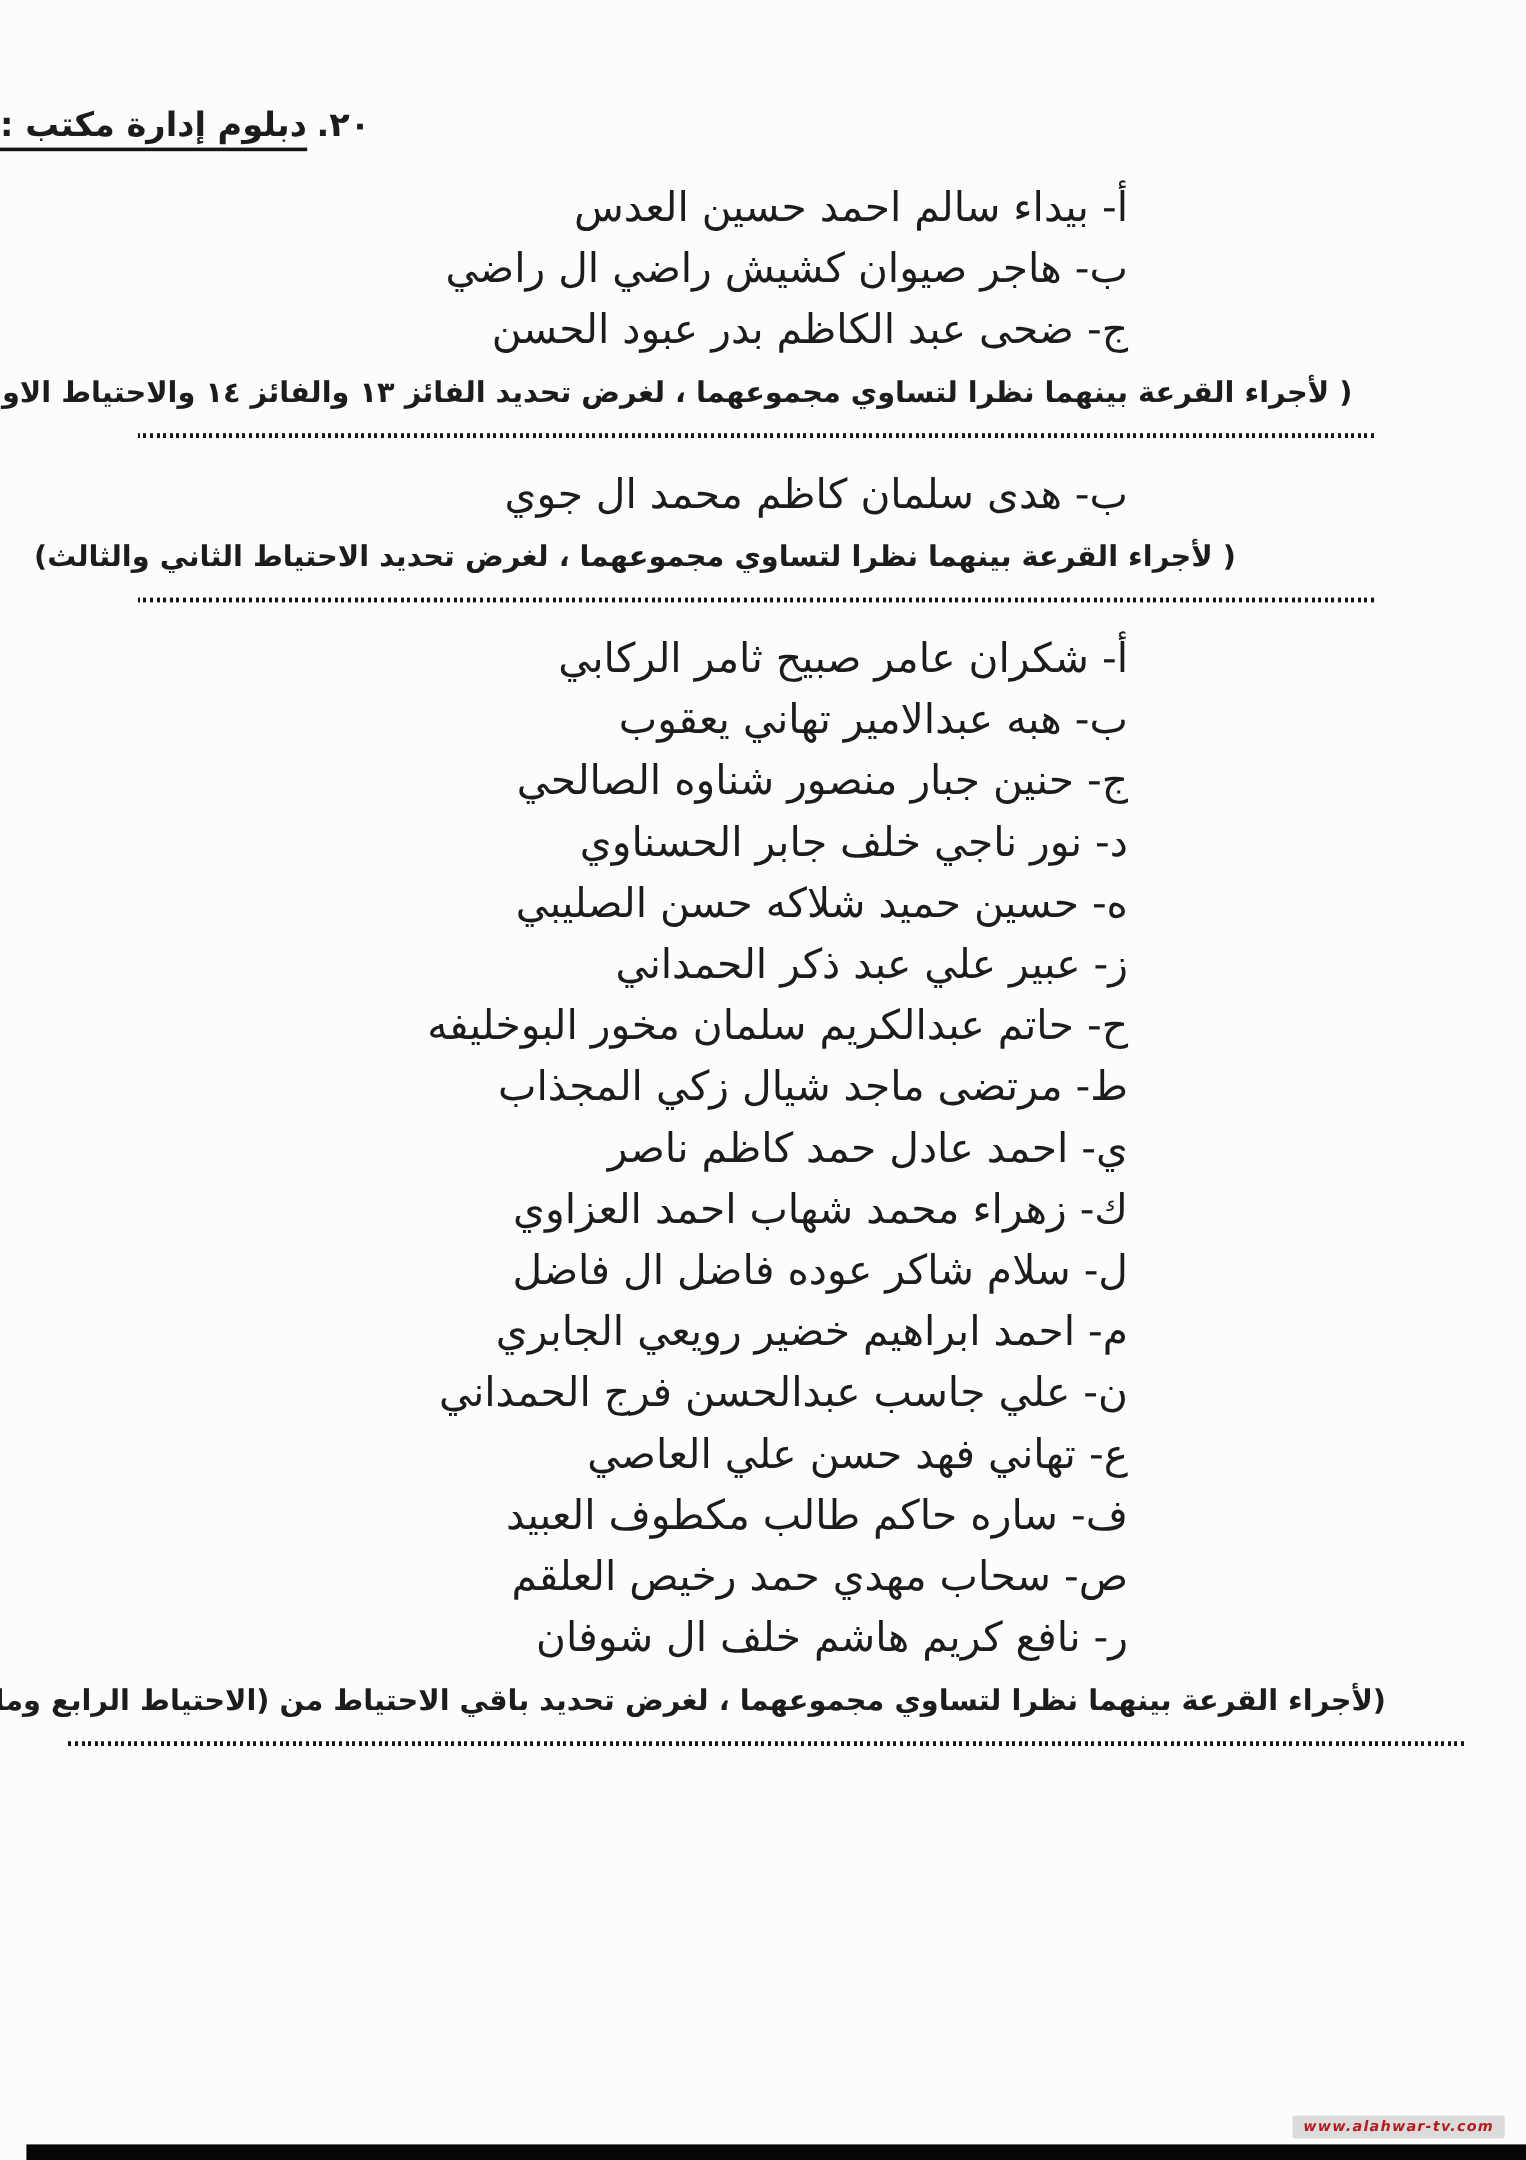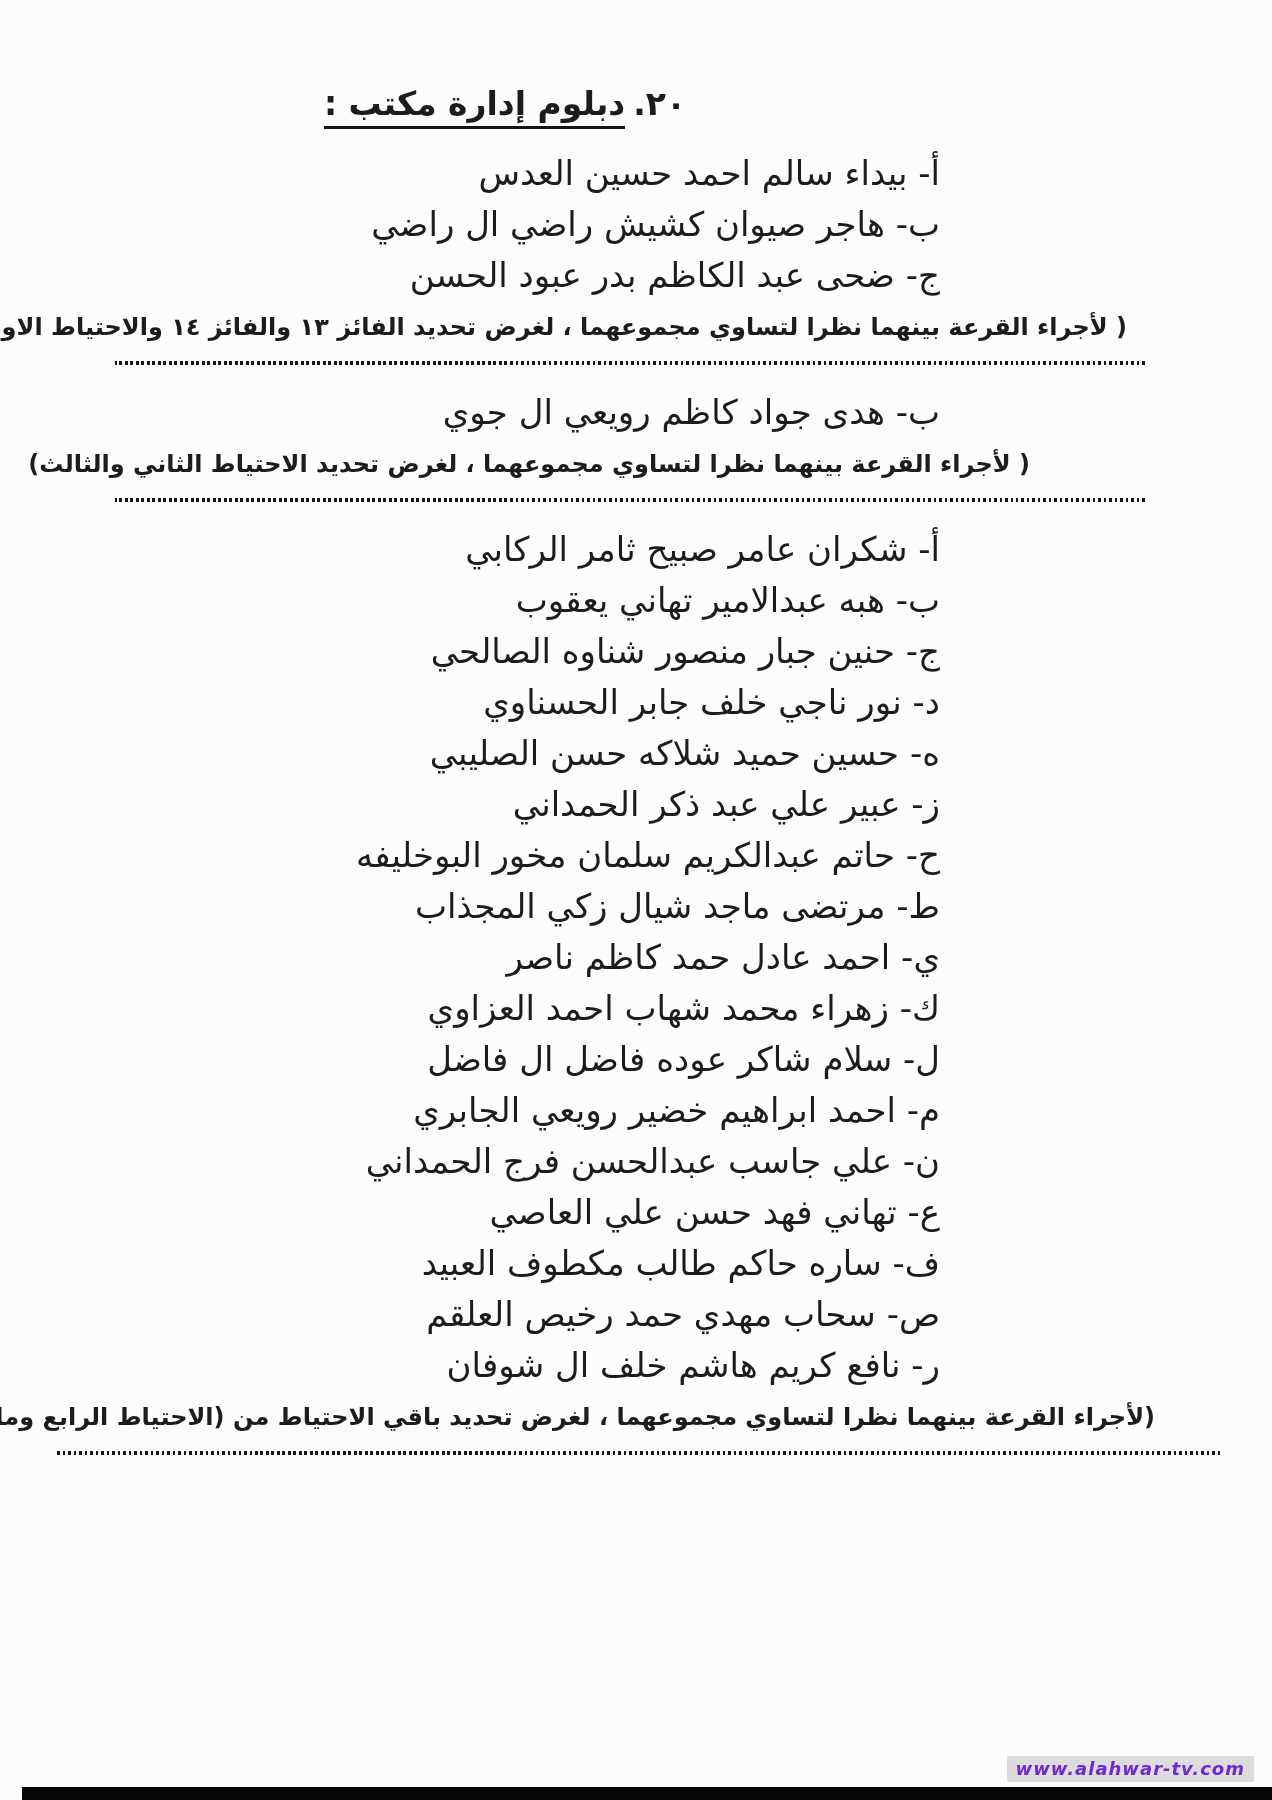--- a/index.html
+++ b/index.html
@@ -16,24 +16,24 @@
     color: #1c1c1c;
   }
   .page {
     position: absolute;
     top: 0; left: 0; right: 0;
     padding-top: 86px;
     direction: rtl;
   }
   .heading {
     margin: 0 262px 26px 0;
-    font-size: 33px;
+    font-size: 28px;
     line-height: 36px;
     font-weight: bold;
-    text-align: center;
+    text-align: left;
     white-space: nowrap;
   }
   .heading-number { margin-left: 8px; }
   .heading-title {
     border-bottom: 3px solid #151515;
     padding-bottom: 3px;
   }
   .name-line {
     font-size: 34px;
     line-height: 51px;
@@ -58,24 +58,24 @@
     margin-bottom: 22px;
     background-image: repeating-linear-gradient(to left, #161616 0px, #161616 2.5px, transparent 2.5px, transparent 5.5px);
   }
   .sep-0, .sep-1 { margin-right: 127px; width: 1030px; }
   .sep-2 { margin-right: 52px; width: 1165px; }
   .watermark {
     position: absolute;
     right: 18px;
     bottom: 18px;
     background: #dcdcdc;
-    color: #6d28d9;
+    color: #b91c1c;
     font-style: italic;
     font-weight: bold;
-    font-size: 18px;
+    font-size: 12px;
     letter-spacing: 1px;
     padding: 2px 9px 3px 9px;
     border-radius: 2px;
     direction: ltr;
   }
   .bottom-bar {
     position: absolute;
     left: 22px;
     right: 0;
     bottom: 0;
@@ -92,21 +92,21 @@
   </h1>
   <div id="groups">
       <section class="group">
         <div class="name-line">أ- بيداء سالم احمد حسين العدس</div>
         <div class="name-line">ب- هاجر صيوان كشيش راضي ال راضي</div>
         <div class="name-line">ج- ضحى عبد الكاظم بدر عبود الحسن</div>
         <div class="note note-0">( لأجراء القرعة بينهما نظرا لتساوي مجموعهما ، لغرض تحديد الفائز ١٣ والفائز ١٤ والاحتياط الاول )</div>
         <div class="dotted-sep sep-0"></div>
       </section>
       <section class="group">
-        <div class="name-line">ب- هدى جواد كاظم رويعي ال جوي</div>
+        <div class="name-line">ب- هدى سلمان كاظم محمد ال جوي</div>
         <div class="note note-1">( لأجراء القرعة بينهما نظرا لتساوي مجموعهما ، لغرض تحديد الاحتياط الثاني والثالث)</div>
         <div class="dotted-sep sep-1"></div>
       </section>
       <section class="group">
         <div class="name-line">أ- شكران عامر صبيح ثامر الركابي</div>
         <div class="name-line">ب- هبه عبدالامير تهاني يعقوب</div>
         <div class="name-line">ج- حنين جبار منصور شناوه الصالحي</div>
         <div class="name-line">د- نور ناجي خلف جابر الحسناوي</div>
         <div class="name-line">ه- حسين حميد شلاكه حسن الصليبي</div>
         <div class="name-line">ز- عبير علي عبد ذكر الحمداني</div>

